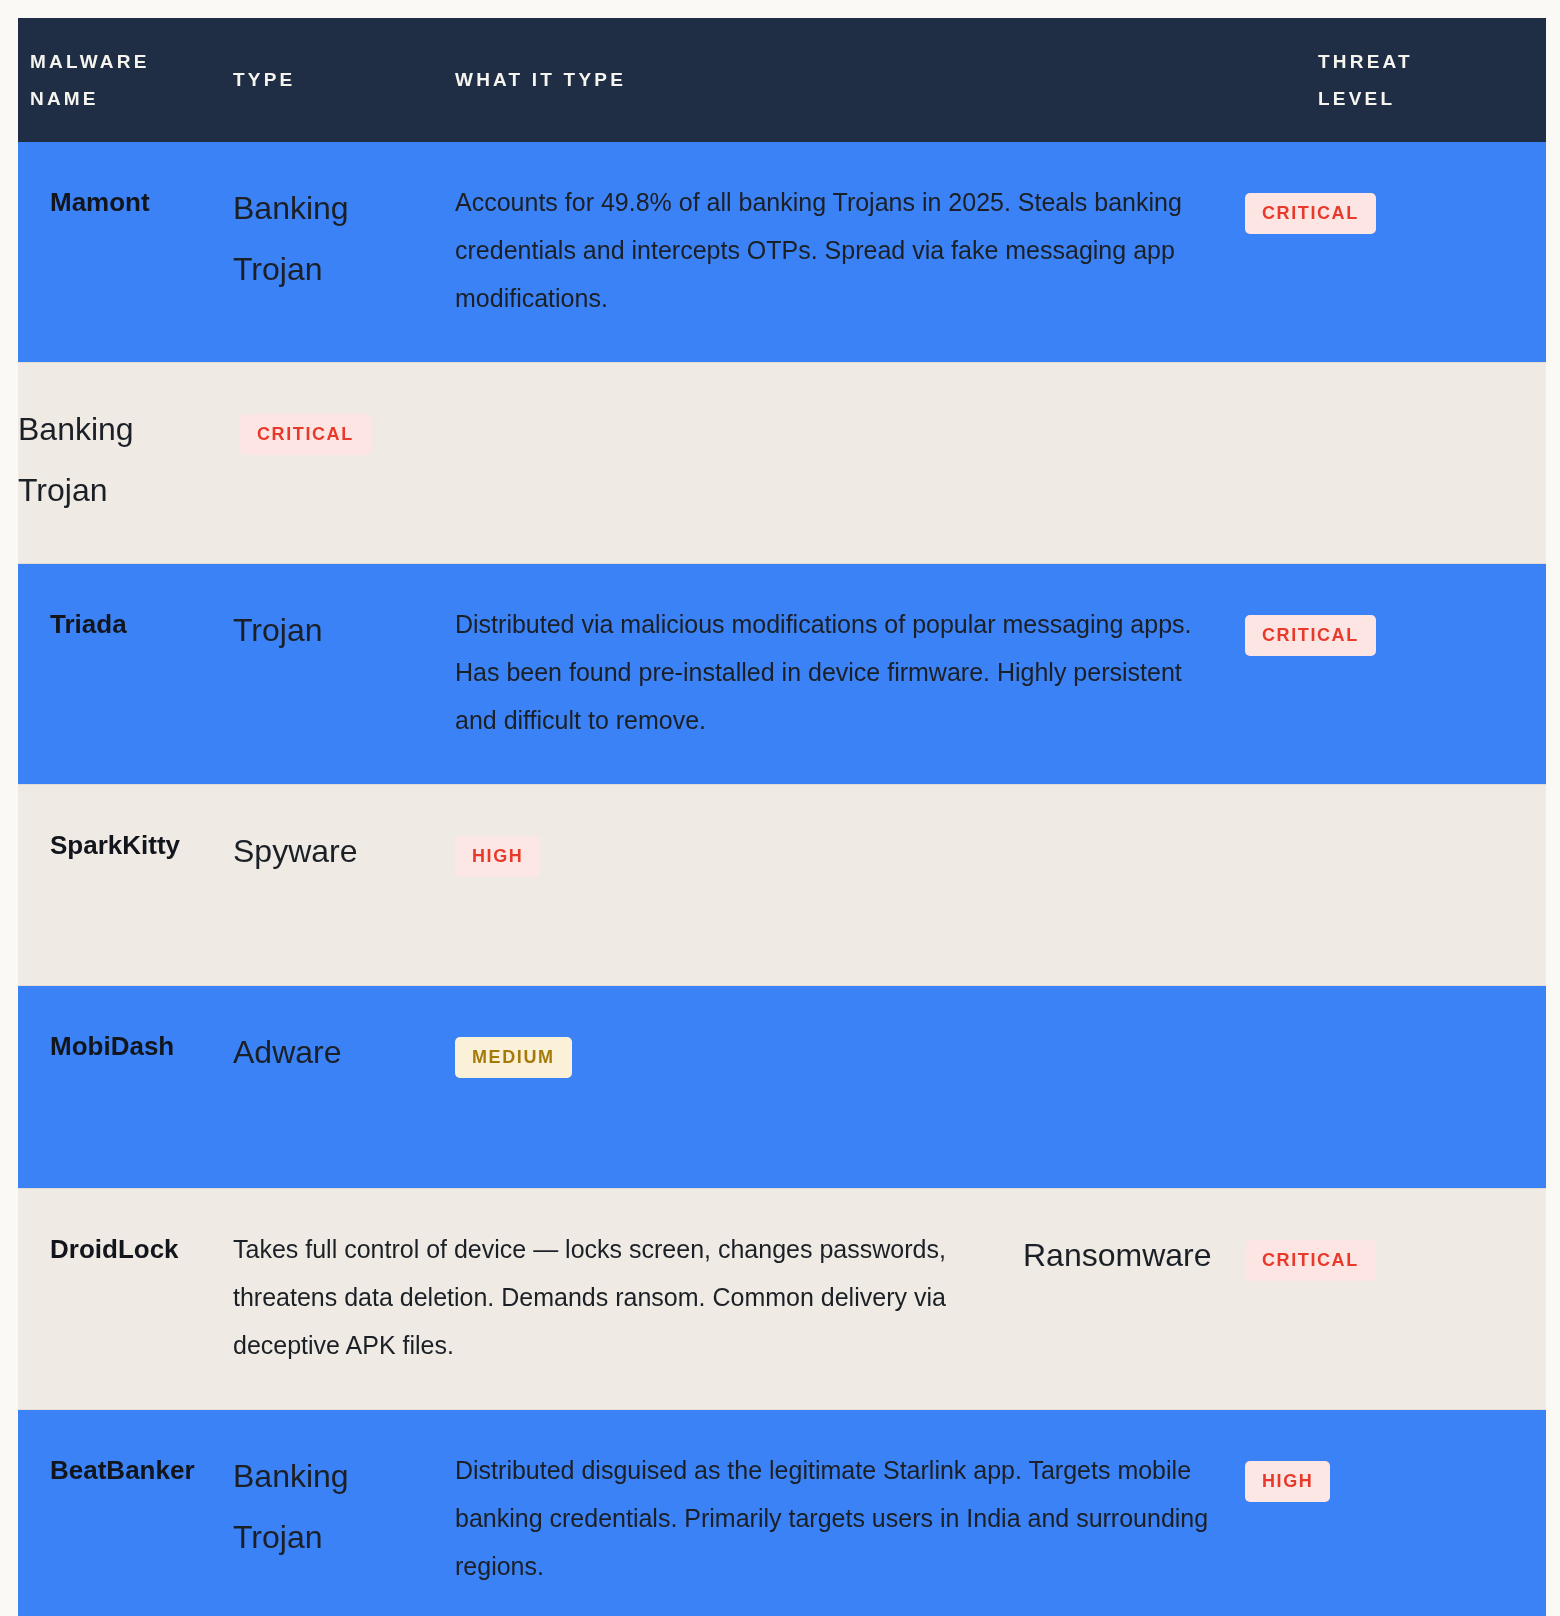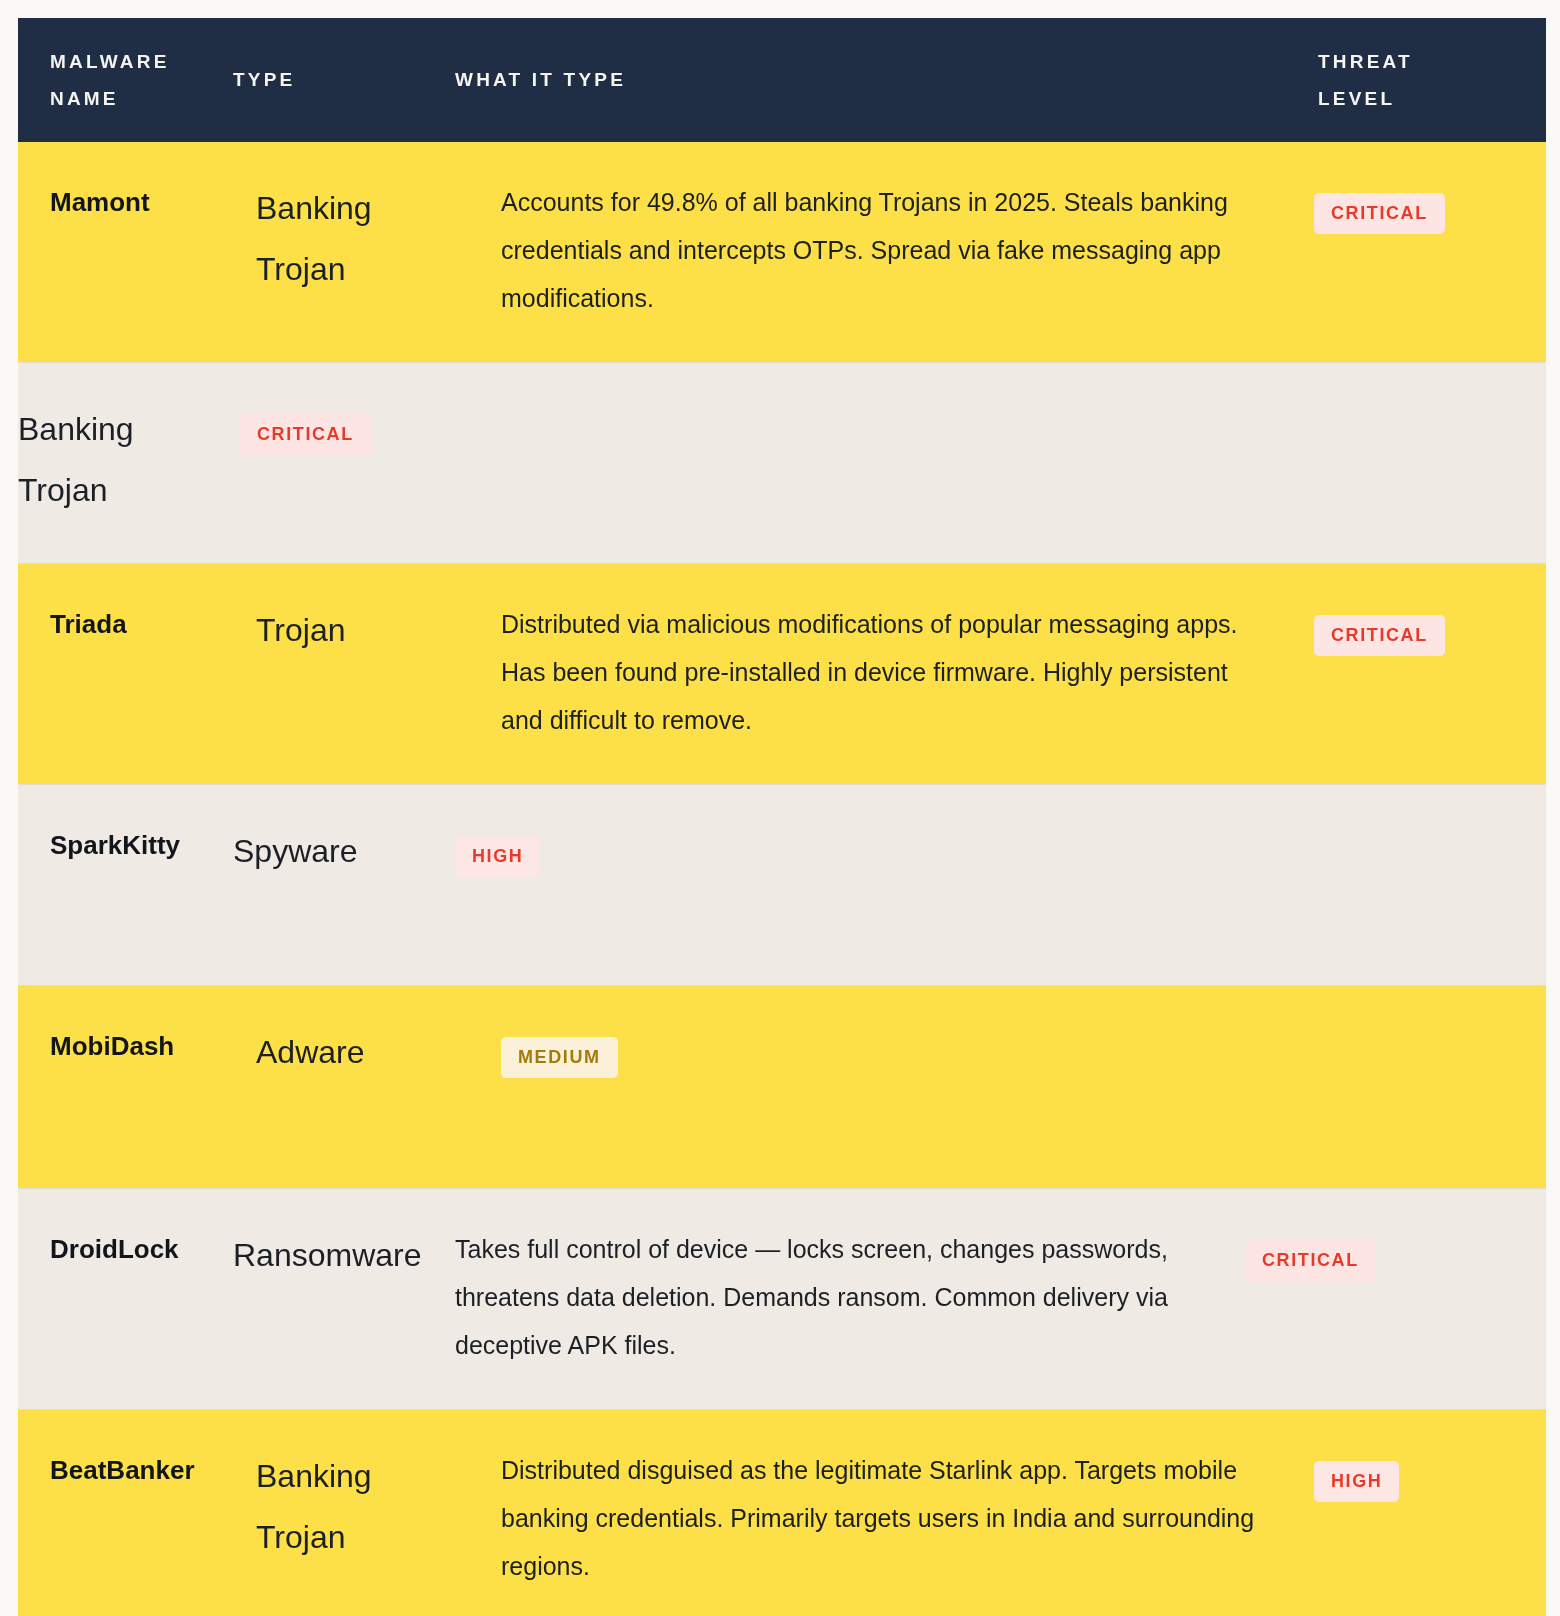--- a/index.html
+++ b/index.html
@@ -35,34 +35,34 @@
     font-weight: bold;
     letter-spacing: 3.2px;
     line-height: 1.95;
     box-sizing: border-box;
   }
   .col-name   { width: 215px; padding-left: 32px; }
   .col-type   { width: 222px; }
   .col-desc   { flex: 1 1 auto; }
   .col-threat { width: 228px; }
 
-  .th.col-name  { padding-left: 32px; }
+  .th.col-name  { padding-left: 12px; }
   .th-2line { white-space: pre-line; }
 
   
   .tbody { margin: 0 14px 0 18px; }
 
   .row {
     display: flex;
     align-items: flex-start;
     box-sizing: border-box;
     padding: 36px 0 40px 0;
     min-height: 202px;
   }
-  .row.odd  { background: #fde047; gap: 23px; }
+  .row.odd  { background: #3b82f6; }
   .row.even { background: #EFEBE4; border-top: 1px solid #E3DCD0; border-bottom: 1px solid #E3DCD0; }
   .row.last { border-bottom: 1px solid #DED6C9; }
 
   .cell { box-sizing: border-box; }
 
   .cell-name {
     width: 215px;
     padding-left: 32px;
     font-size: 26px;
     font-weight: bold;
@@ -153,22 +153,22 @@
       </div>
       <div class="row odd">
         <div class="cell cell-name">MobiDash</div>
         <div class="cell cell-type" style="white-space: pre-line;">Adware</div>
         <div class="cell cell-threat">
           <span class="badge medium">MEDIUM</span>
         </div>
       </div>
       <div class="row even">
         <div class="cell cell-name">DroidLock</div>
+        <div class="cell cell-desc">Takes full control of device — locks screen, changes passwords, threatens data deletion. Demands ransom. Common delivery via deceptive APK files.</div>
         <div class="cell cell-type" style="white-space: pre-line;">Ransomware</div>
-        <div class="cell cell-desc">Takes full control of device — locks screen, changes passwords, threatens data deletion. Demands ransom. Common delivery via deceptive APK files.</div>
         <div class="cell cell-threat">
           <span class="badge critical">CRITICAL</span>
         </div>
       </div>
       <div class="row odd last">
         <div class="cell cell-name">BeatBanker</div>
         <div class="cell cell-type" style="white-space: pre-line;">Banking
 Trojan</div>
         <div class="cell cell-desc">Distributed disguised as the legitimate Starlink app. Targets mobile banking credentials. Primarily targets users in India and surrounding regions.</div>
         <div class="cell cell-threat">

